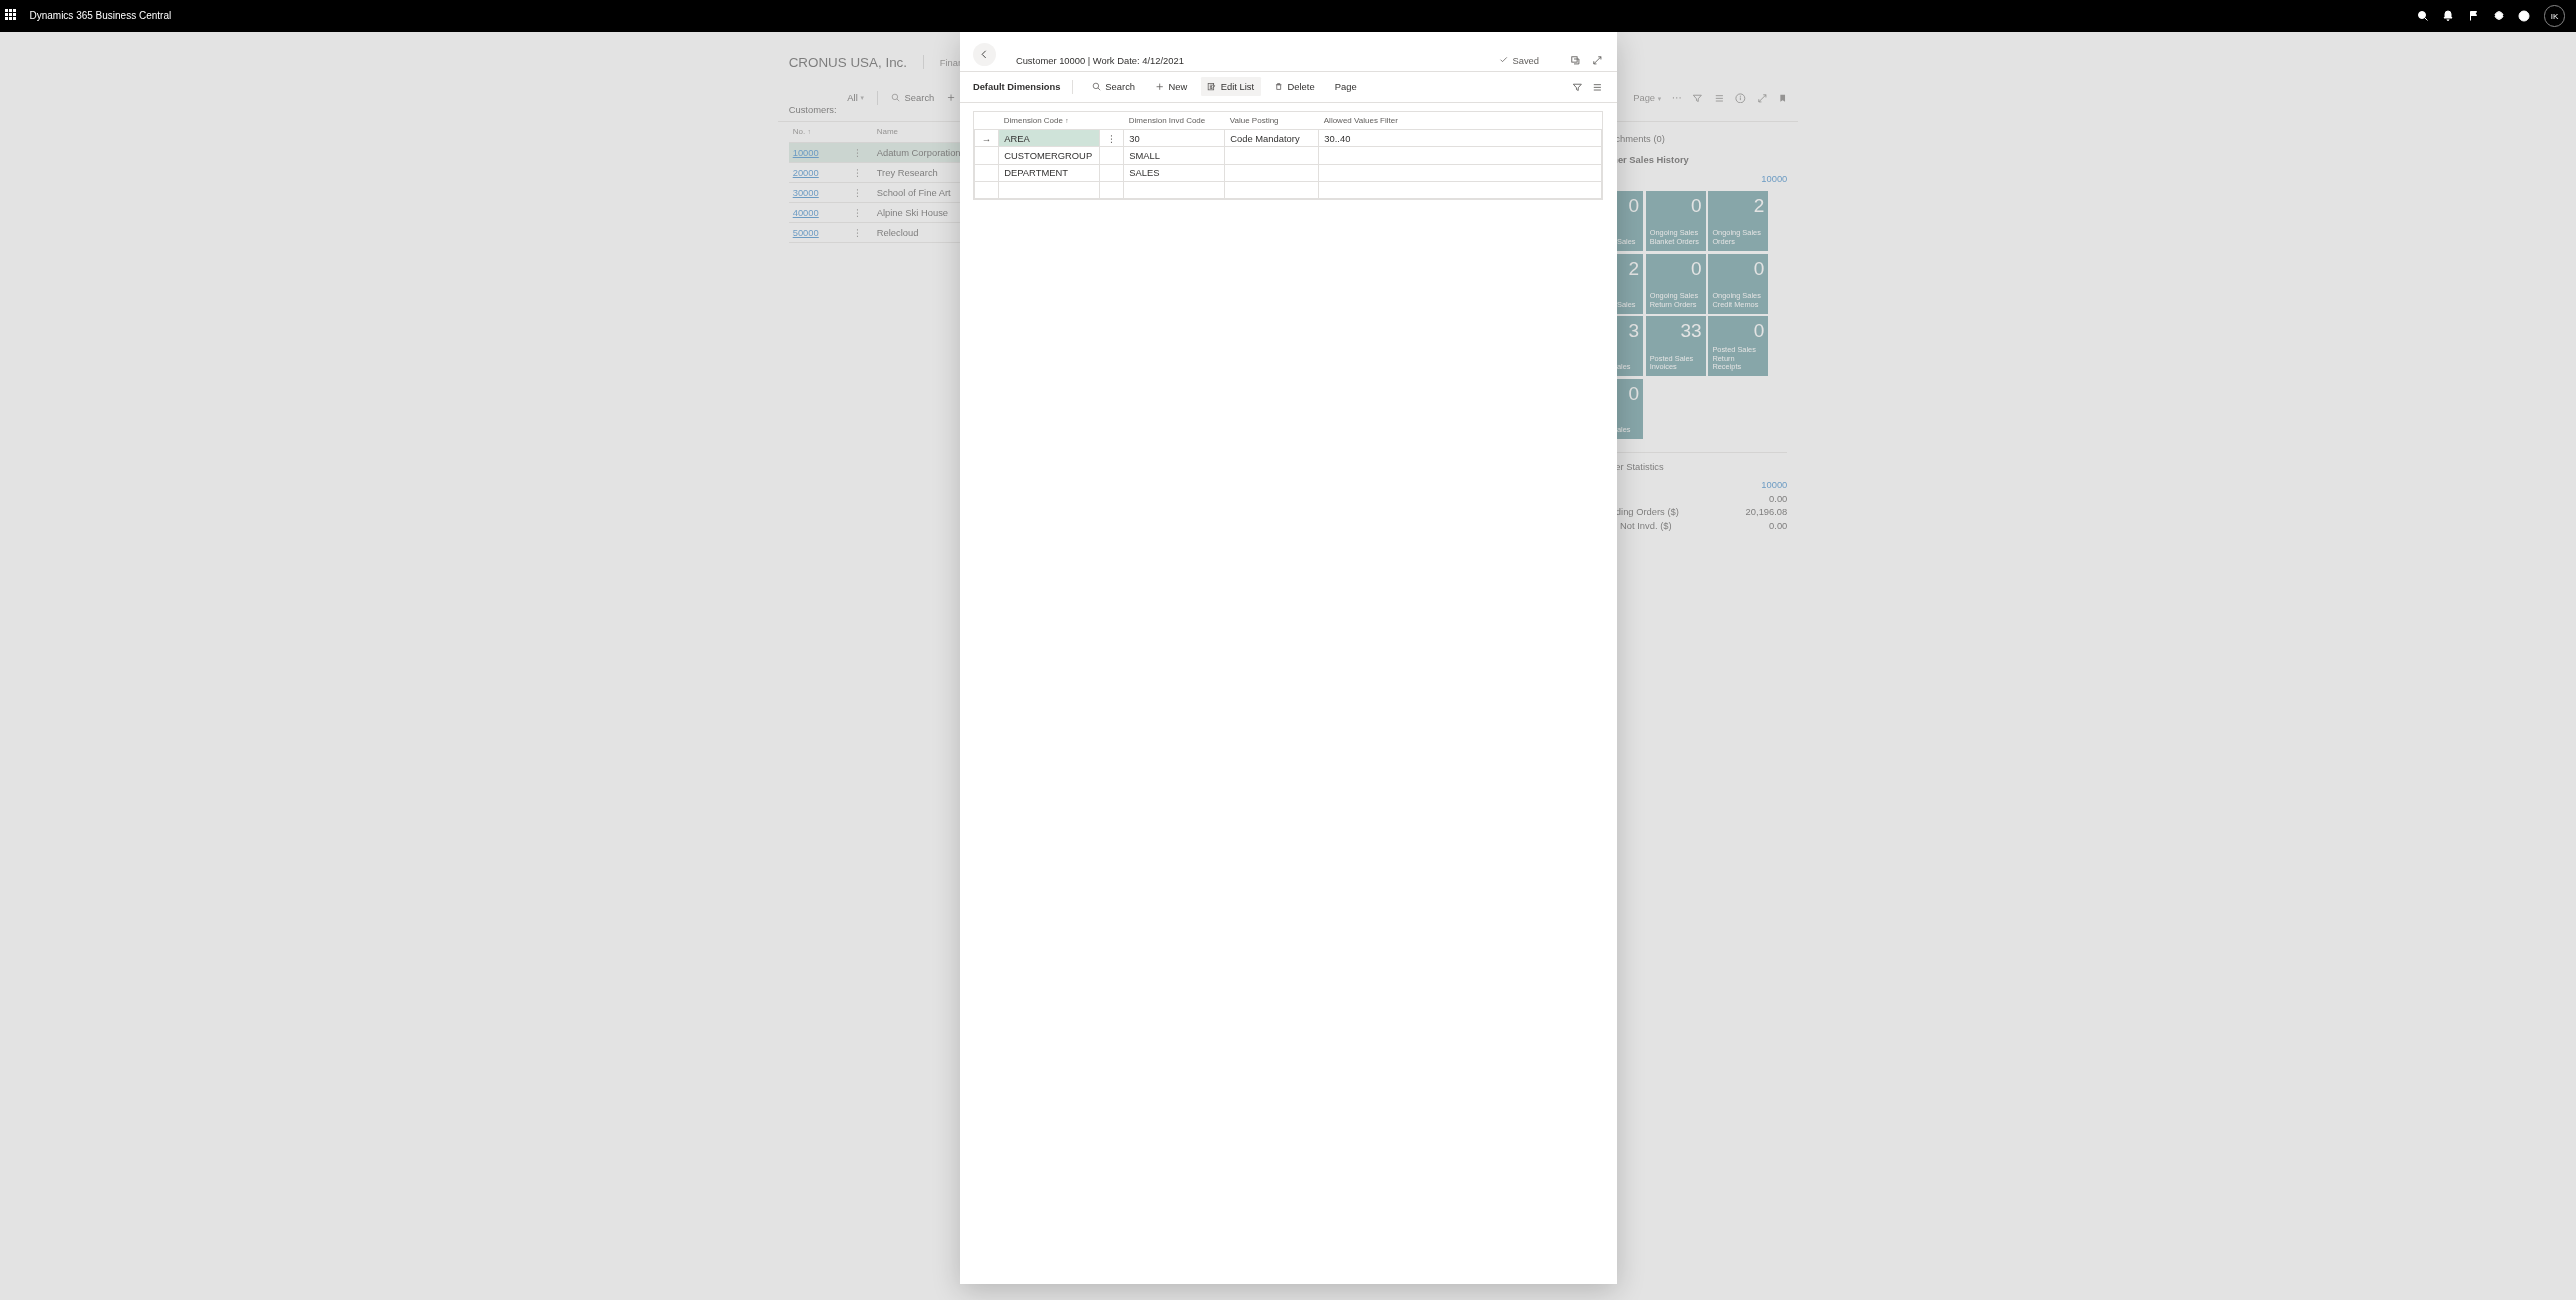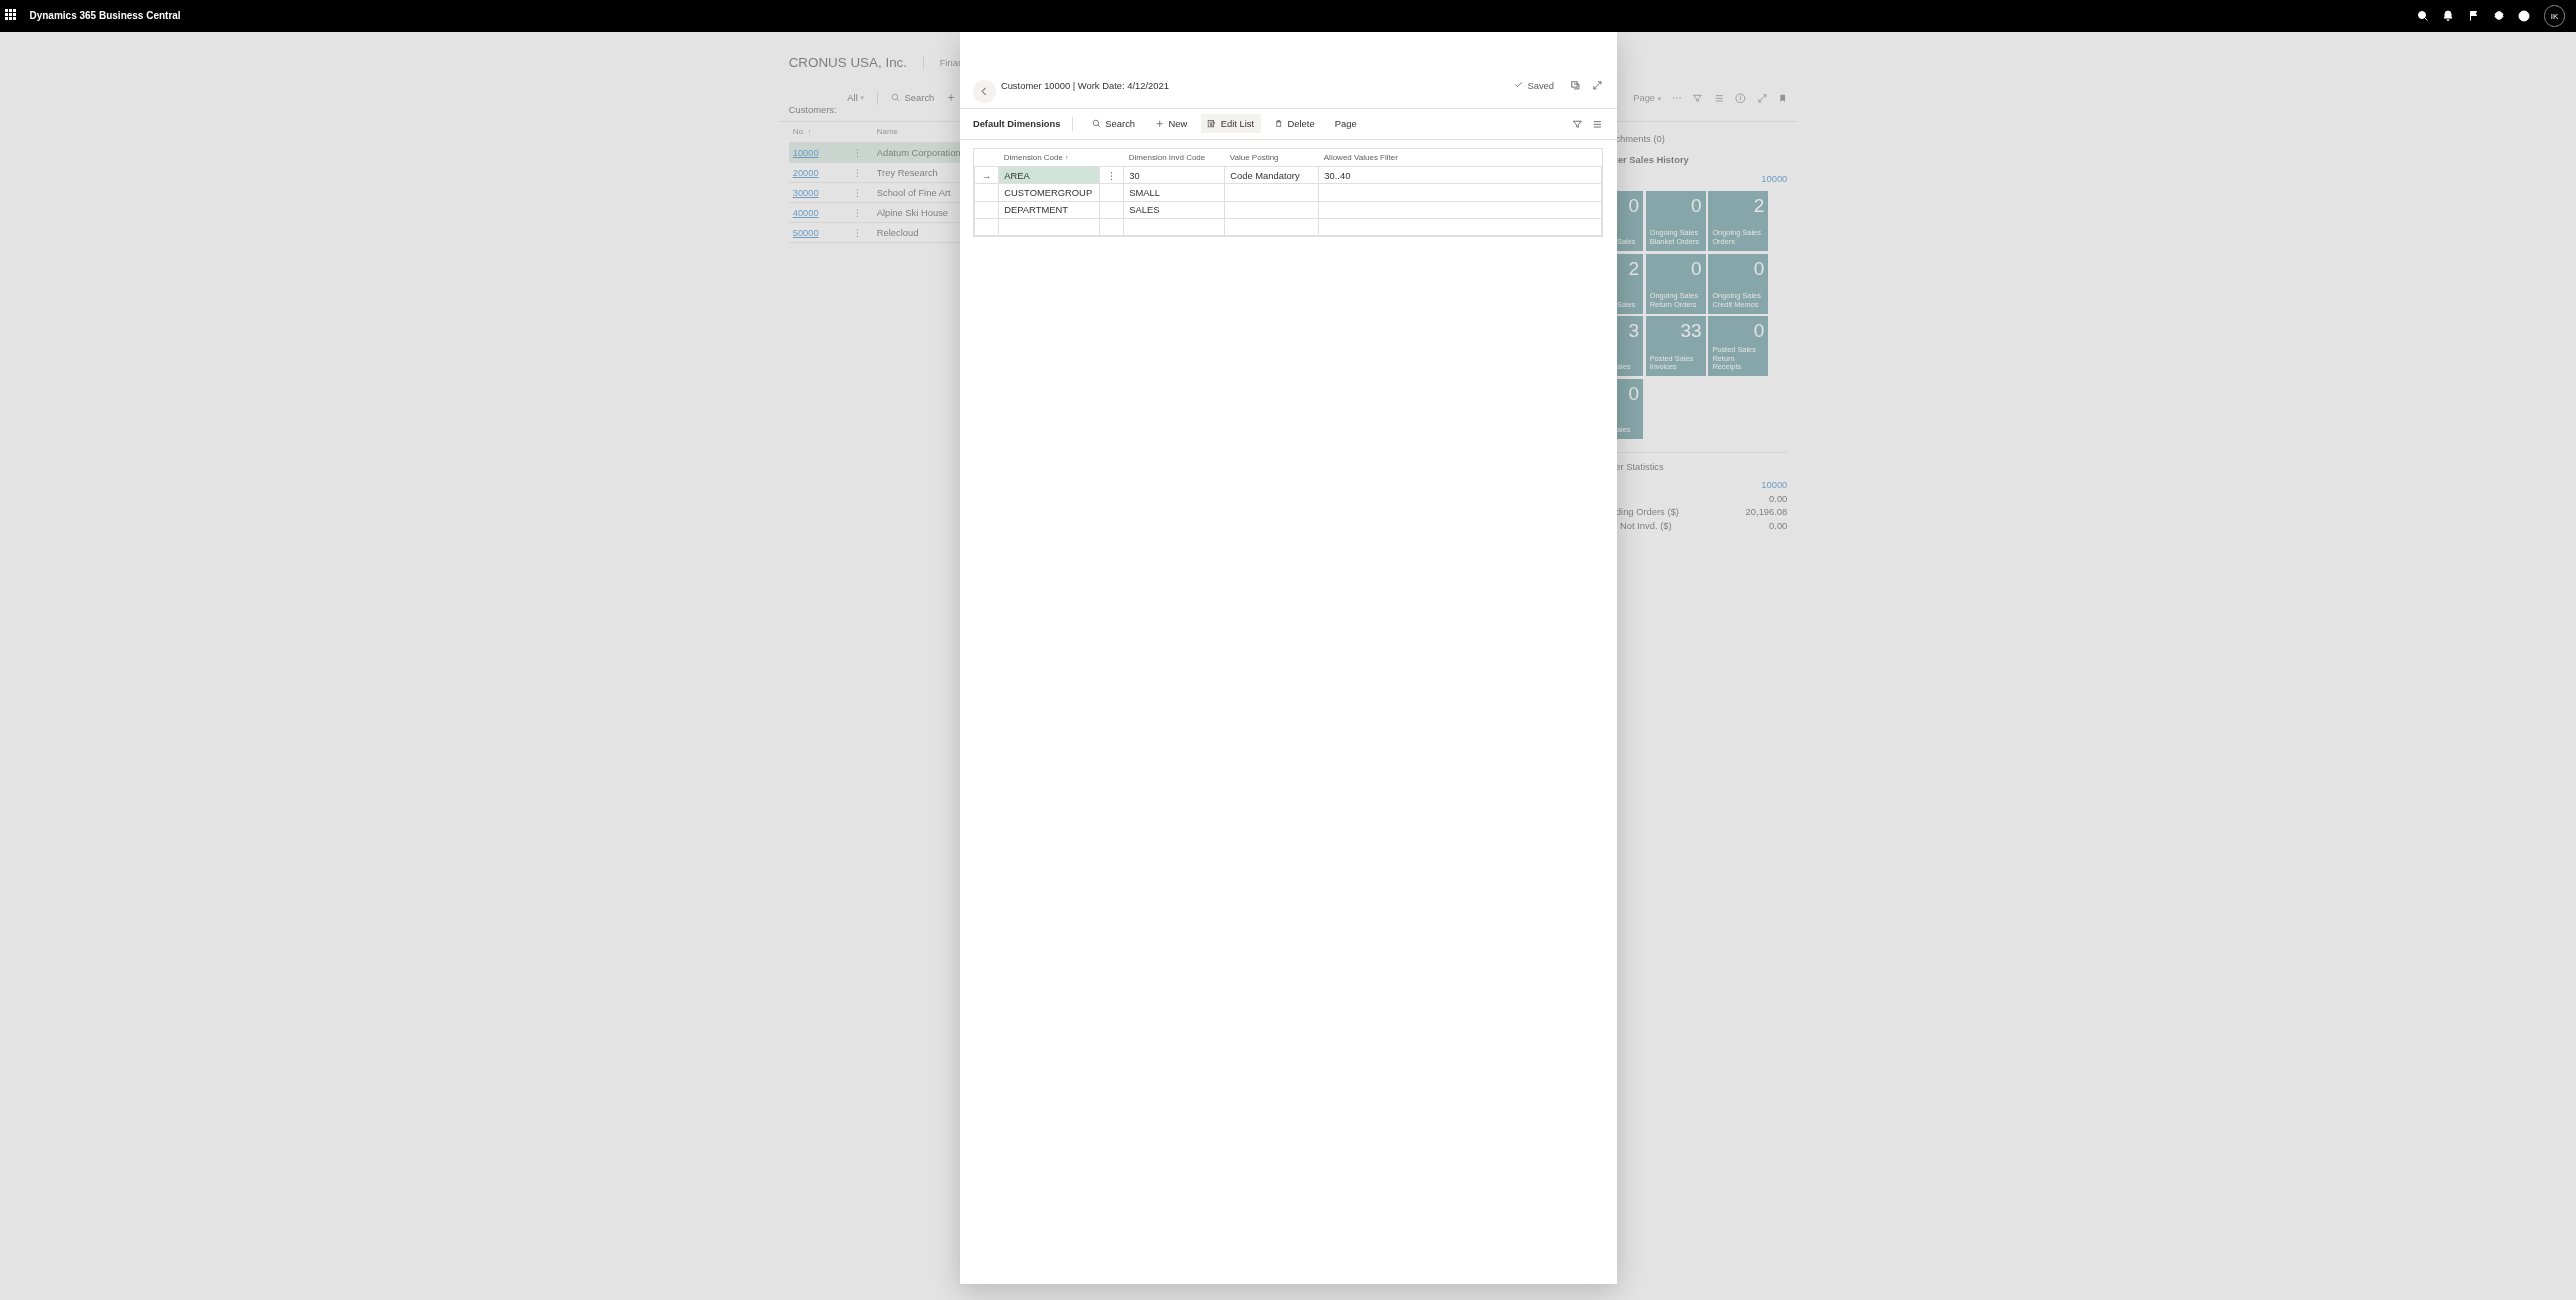--- a/index.html
+++ b/index.html
@@ -3,21 +3,21 @@
 <meta charset="utf-8">
 <style>
   * { box-sizing: border-box; margin: 0; padding: 0; font-family: "Segoe UI", Tahoma, sans-serif; }
   html, body { width: 100%; height: 100%; background: #f3f3f3; overflow: hidden; font-size: 8.7px; color: #323130; }
 
   
   .topbar { background: #000; color: #fff; height: 32px; display: flex; align-items: center; padding: 0 5.4px; justify-content: space-between; }
   .topbar-left { display: flex; align-items: center; gap: 10.7px; }
   .waffle { width: 13.4px; height: 13.4px; display: grid; grid-template-columns: repeat(3,2.7px); grid-template-rows: repeat(3,2.7px); gap:1.3px; }
   .waffle span { background:#fff; width:2.7px; height:2.7px; }
-  .topbar-title { font-size: 10px; font-weight: 700; }
+  .topbar-title { font-size: 10px; font-weight: 400; }
   .topbar-right { display:flex; align-items:center; gap: 13.4px; padding-right: 5.4px; }
   .topbar-icon { width:12px; height:12px; color:#fff; fill:#fff; stroke:#fff; cursor:pointer; }
   .avatar { width:21.5px; height:21.5px; border-radius:50%; border:0.7px solid #888; display:flex; align-items:center; justify-content:center; font-size:8px; color:#fff; }
 
   
   .page-area { background:#fff; margin: 0 0; padding: 12px; height: calc(100% - 32px); position:relative; }
   .page-inner { max-width: 1020px; margin: 0 auto; padding: 0 0; }
   .page-header { display:flex; align-items:center; padding: 10.7px 10.7px 5.4px 10.7px; gap: 16px; }
   .company-name { font-size: 13.4px; color:#333; }
   .nav-divider { width:0.7px; height:13.4px; background:#ccc; }
@@ -57,21 +57,21 @@
   .tiles { display:flex; gap:2.7px; flex-wrap:wrap; margin-top: 5.4px; }
   .tile { background:#47858a; color:#fff; width: 60px; height: 60px; padding:4px; display:flex; flex-direction:column; justify-content:space-between; }
   .tile-val { font-size:19px; text-align:right; font-weight:300; }
   .tile-label { font-size:7.4px; line-height:1.2; }
   .fact-divider { border: none; border-top: 0.7px solid #e1dfdd; margin: 13.4px 0 8px 0; }
   .stat-title { font-size:9.4px; font-weight:400; margin-bottom: 5.4px; }
 
   
   .overlay { position:absolute; inset: 0; background: rgba(200,200,200,0.5); display:flex; justify-content:center; }
   .modal { background:#fff; width: 657px; margin-top: 0; height: calc(100% - 16px); box-shadow: 0 6.7px 27px rgba(0,0,0,0.2); display:flex; flex-direction:column; }
-  .modal-titlebar { display:flex; align-items:flex-start; padding: 10.7px 13.4px 5.4px 13.4px; gap: 5px; margin-top: 37px; }
+  .modal-titlebar { display:flex; align-items:flex-end; padding: 10.7px 13.4px 5.4px 13.4px; gap: 20px; }
   .back-circle { width:23px; height:23px; border-radius:50%; background:#f3f2f1; display:flex; align-items:center; justify-content:center; cursor:pointer; }
   .back-circle svg { width:10.7px; height:10.7px; }
   .modal-title-text { font-size:9.4px; color:#323130; flex:1; }
   .saved-wrap { display:flex; align-items:center; gap:4px; color:#605e5c; font-size:9.4px; }
   .modal-top-icons { display:flex; align-items:center; gap:12px; margin-left: 10.7px; color:#605e5c; }
   .modal-top-icons .mic { cursor:pointer; }
 
   .modal-toolbar { display:flex; align-items:center; padding: 5.4px 13.4px; border-top:0.7px solid #e1dfdd; border-bottom:0.7px solid #e1dfdd; gap: 6.7px; }
   .tab-label { font-size:9.4px; font-weight:600; padding: 2.7px 0; }
   .tb-divider { width:0.7px; height:14.8px; background:#e1dfdd; margin: 0 5.4px; }

